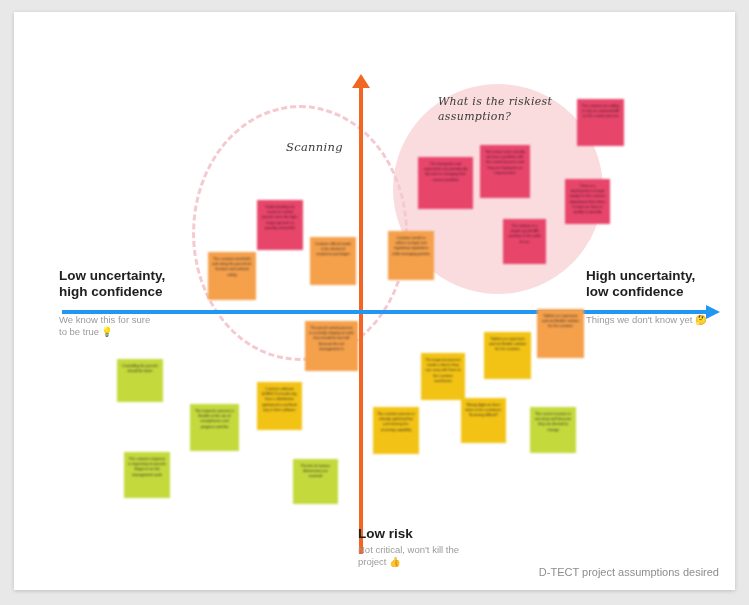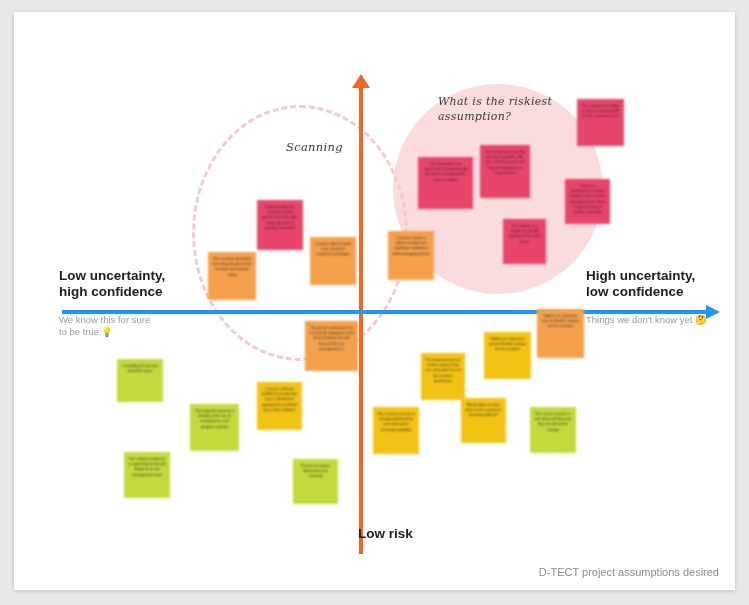--- a/index.html
+++ b/index.html
@@ -177,20 +177,22 @@
   </div>
 
   <div class="qlabel" id="lbl-high-unc">
     <div class="title">High uncertainty,
 low confidence</div>
     <div class="sub">Things we don't know yet 🤔</div>
   </div>
 
   <div class="qlabel" id="lbl-low-risk">
     <div class="title">Low risk</div>
+    <div class="sub">Not critical, won't kill the
+project 👍</div>
   </div>
 
   <div id="notes-layer">
       <div class="note red" style="left: 404px; top: 145px; width: 55px; height: 52px;">The transporter and supervisors are periodically decisive in changing their current workflow</div>
       <div class="note red" style="left: 466px; top: 133px; width: 50px; height: 53px;">The actual users actually do have a problem with the current process and they are hoping for an improvement</div>
       <div class="note red" style="left: 563px; top: 87px; width: 47px; height: 47px;">The customs are willing to rely on automated AI on this control process</div>
       <div class="note red" style="left: 551px; top: 167px; width: 45px; height: 45px;">There is a development or legal analyst in the customs department that refers to what we have to qualify to quantify</div>
       <div class="note red" style="left: 489px; top: 207px; width: 43px; height: 45px;">The solution is a simple rig with AR overlays in the walls of use</div>
       <div class="note red" style="left: 243px; top: 188px; width: 46px; height: 50px;">Understanding are easier to control parcels once the high-range tag tests to quantity and profile</div>
       <div class="note orange" style="left: 194px; top: 240px; width: 48px; height: 48px;">The customs need bells and string the parcels for location and national safety</div>

